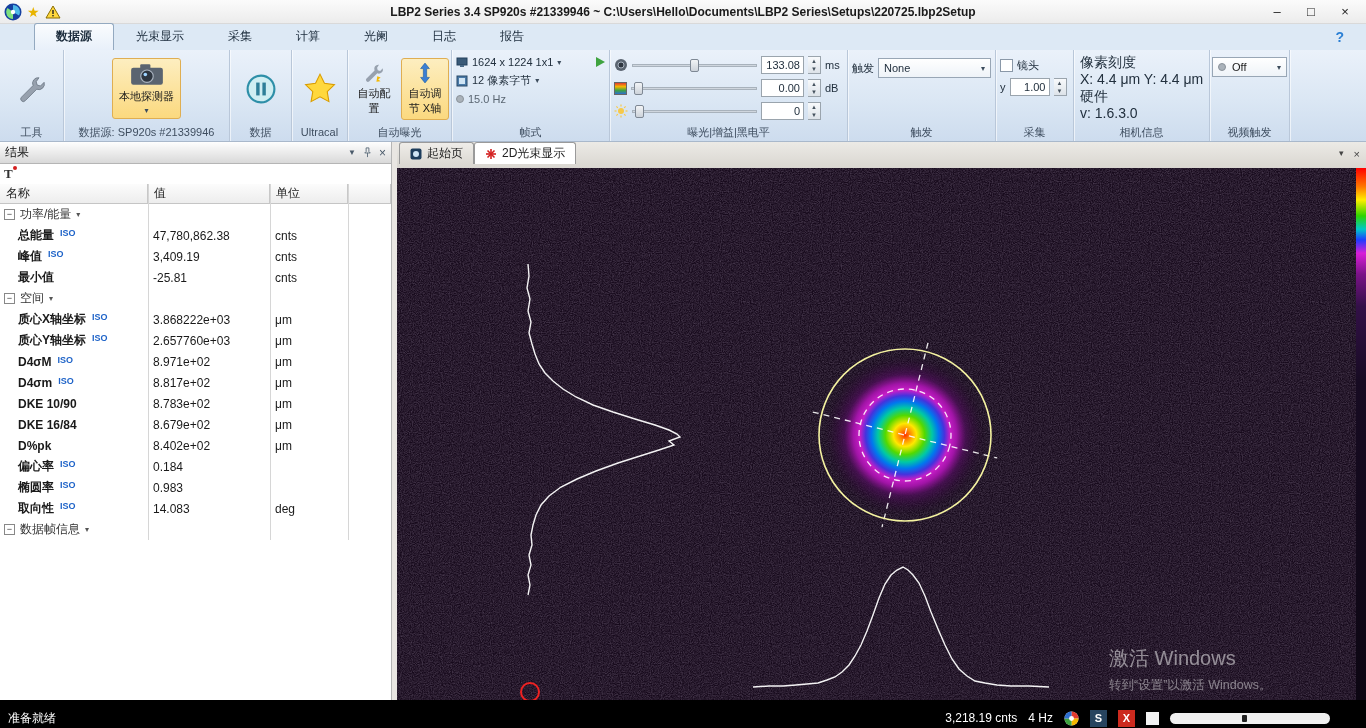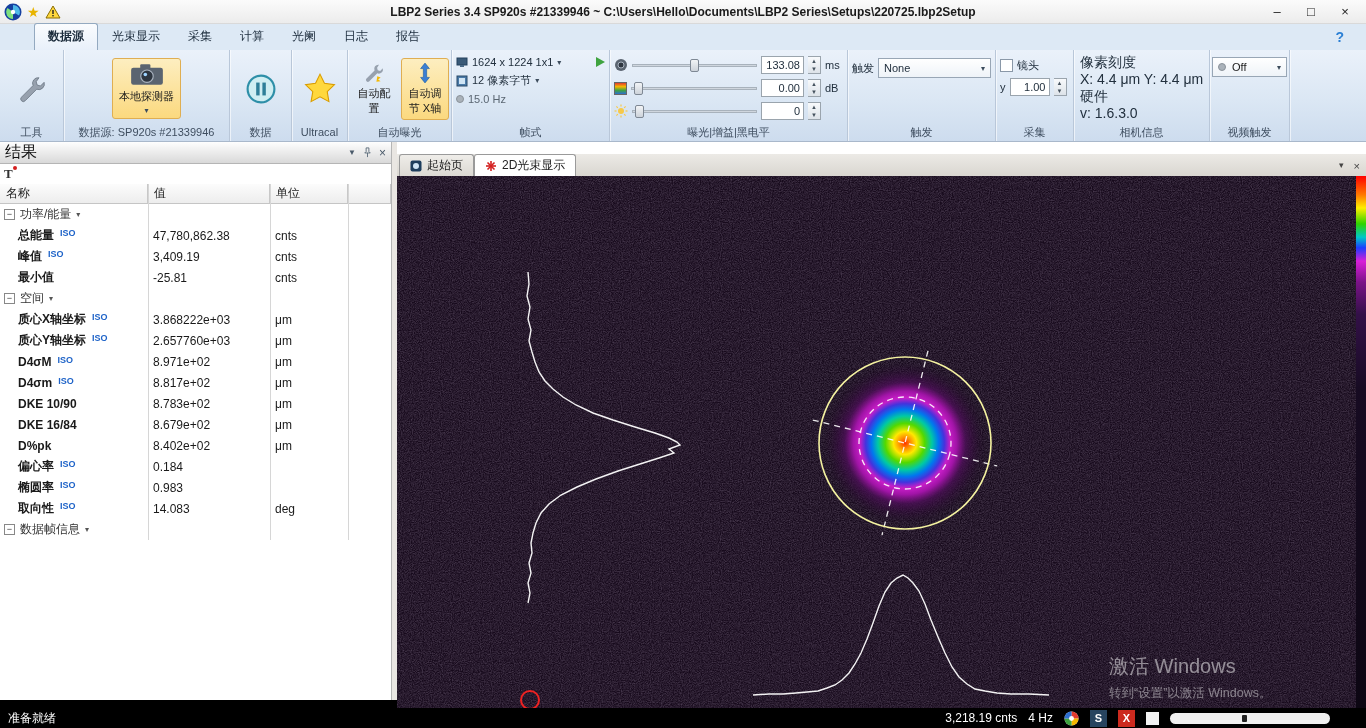--- a/index.html
+++ b/index.html
@@ -8,21 +8,21 @@
 
   
   .titlebar{height:24px;background:linear-gradient(#fbfbfb,#ececec);border-bottom:1px solid #d9d9d9;display:flex;align-items:center;position:relative;padding:0 4px;}
   .qat{display:flex;align-items:center;gap:5px;}
   .win-title{position:absolute;left:0;right:0;text-align:center;font-weight:bold;font-size:12px;pointer-events:none;}
   .win-controls{margin-left:auto;display:flex;z-index:2;}
   .win-btn{width:34px;height:22px;display:flex;align-items:center;justify-content:center;font-size:13px;color:#222;cursor:default;}
 
   
   .ribbon-tabrow{height:26px;background:#dde9f5;display:flex;align-items:flex-end;padding-left:34px;position:relative;}
-  .rtab{padding:4px 13px 5px;font-size:12px;color:#1c2c3c;border:1px solid transparent;border-bottom:none;border-radius:3px 3px 0 0;}
+  .rtab{padding:4px 21px 5px;font-size:12px;color:#1c2c3c;border:1px solid transparent;border-bottom:none;border-radius:3px 3px 0 0;}
   .rtab.active{background:linear-gradient(#fafcfe,#e8f0fa);border-color:#93a9c0;font-weight:bold;}
   .help-q{position:absolute;right:22px;top:5px;color:#2a7fd4;font-weight:bold;font-size:14px;}
 
   
   .ribbon{height:92px;background:linear-gradient(180deg,#eaf1fa 0%,#dbe7f4 55%,#cddcee 100%);border-bottom:1px solid #a9b8cb;display:flex;}
   .rgroup{display:flex;flex-direction:column;border-right:1px solid #b9c7d9;box-shadow:1px 0 0 rgba(255,255,255,.6);padding:2px 2px 0;}
   .rgroup-content{flex:1;display:flex;align-items:center;justify-content:center;gap:3px;}
   .rgroup-content.col{flex-direction:column;align-items:stretch;justify-content:flex-start;padding-top:3px;gap:3px;}
   .rgroup-label{height:16px;line-height:15px;text-align:center;font-size:11px;color:#3f4e60;white-space:nowrap;overflow:hidden;}
   .g-tools{width:64px}.g-datasource{width:166px}.g-data{width:62px}.g-ultracal{width:56px}
@@ -43,21 +43,21 @@
   .unit-lab{font-size:11px;color:#22303e;width:18px;}
   .ddl{height:20px;border:1px solid #98a6b5;background:linear-gradient(#ffffff,#eef3f8);display:flex;align-items:center;font-size:11px;padding:0 5px;gap:6px;}
   .cb{width:13px;height:13px;border:1px solid #8a98a8;background:#fff;}
   .mini-ic{display:inline-flex;}
   .caminfo-line{font-size:14px;color:#22303e;line-height:14px;white-space:nowrap;}
 
   
   .main{display:flex;height:558px;background:#fff;}
   .results-panel{width:392px;background:#fff;display:flex;flex-direction:column;border-right:1px solid #b5b5b5;}
   .panel-header{height:22px;background:linear-gradient(#fefefe,#d9d9d9);border-bottom:1px solid #b5b5b5;display:flex;align-items:center;padding:0 5px;gap:6px;}
-  .panel-header .title{flex:1;font-size:16px;color:#111;}
+  .panel-header .title{flex:1;font-size:12px;color:#111;}
   .ph-ic{color:#4a5a6a;font-size:10px;display:flex;align-items:center;}
   .panel-toolbar{height:20px;display:flex;align-items:center;padding:0 4px;background:#fff;}
   .t-icon{position:relative;font-weight:bold;font-size:13px;color:#333;font-family:"Liberation Serif","DejaVu Serif",serif;}
   .t-icon::after{content:"";position:absolute;right:-4px;top:0;width:4px;height:4px;background:#d42020;border-radius:50%;}
   .results-table{position:relative;}
   .vline{position:absolute;top:0;bottom:0;width:1px;background:#d6d6d6;}
   .thead{display:grid;grid-template-columns:148px 122px 78px 1fr;height:20px;background:linear-gradient(#fcfcfc,#ededed);border-bottom:1px solid #c5c5c5;align-items:center;font-size:12px;color:#222;}
   .thead span{padding-left:6px;border-right:1px solid #c8c8c8;height:100%;display:flex;align-items:center;}
   .trow{height:21px;align-items:center;font-size:12px;}
   .trow.item{display:grid;grid-template-columns:148px 122px 78px 1fr;}
@@ -65,21 +65,21 @@
   .cbox{width:11px;height:11px;border:1px solid #888;background:#fff;font-size:9px;line-height:9px;text-align:center;color:#333;}
   .gdd{font-size:8px;color:#555;}
   .cell.name{padding-left:18px;font-weight:bold;white-space:nowrap;overflow:hidden;}
   .iso{font-size:9px;color:#1e63c8;font-weight:bold;position:relative;top:-3px;margin-left:6px;}
   .cell.val,.cell.unit{padding-left:5px;white-space:nowrap;}
 
   .splitter{width:5px;background:#e9e6e2;}
 
   
   .beam-panel{width:969px;display:flex;flex-direction:column;}
-  .doc-tabs{height:26px;background:linear-gradient(#eceae6,#d9d6d0);display:flex;align-items:flex-start;padding:0 2px;position:relative;margin-top:12px;}
+  .doc-tabs{height:26px;background:linear-gradient(#eceae6,#d9d6d0);display:flex;align-items:flex-start;padding:0 2px;position:relative;}
   .dtab{height:22px;display:flex;align-items:center;gap:5px;padding:0 10px;font-size:12px;border:1px solid #9a9a9a;border-bottom:none;border-radius:3px 3px 0 0;background:linear-gradient(#efede9,#dcd9d3);color:#222;}
   .dtab.active{background:#fff;position:relative;z-index:1;}
   .dt-ctrl{position:absolute;right:6px;top:6px;display:flex;gap:10px;color:#444;font-size:11px;}
   .beam-display{height:532px;position:relative;background:#170a1c;}
   .beam-display svg{display:block;}
   svg text{font-family:"Liberation Sans","DejaVu Sans",sans-serif;}
 
   
   .statusbar{height:28px;background:#000;color:#fff;display:flex;align-items:center;padding:18px 8px;font-size:12px;}
   .sb-right{margin-left:auto;display:flex;align-items:center;gap:11px;}

